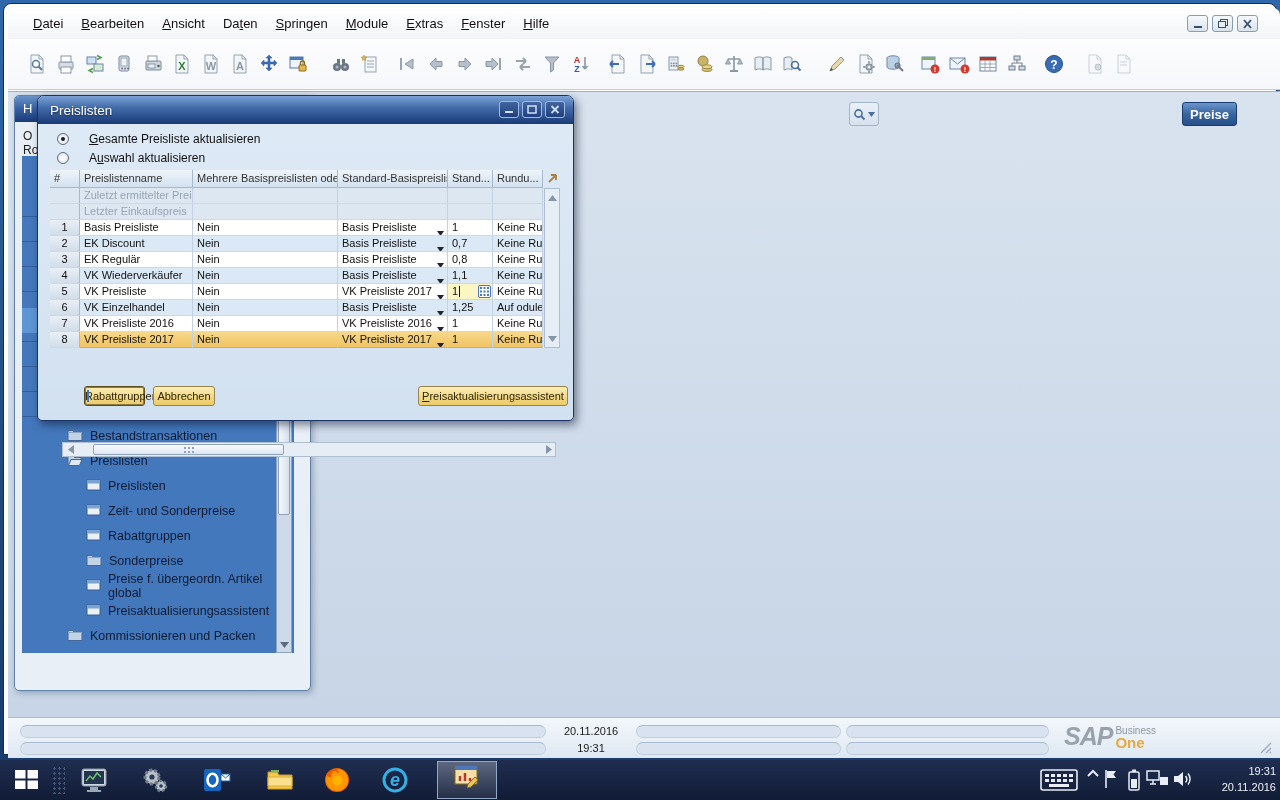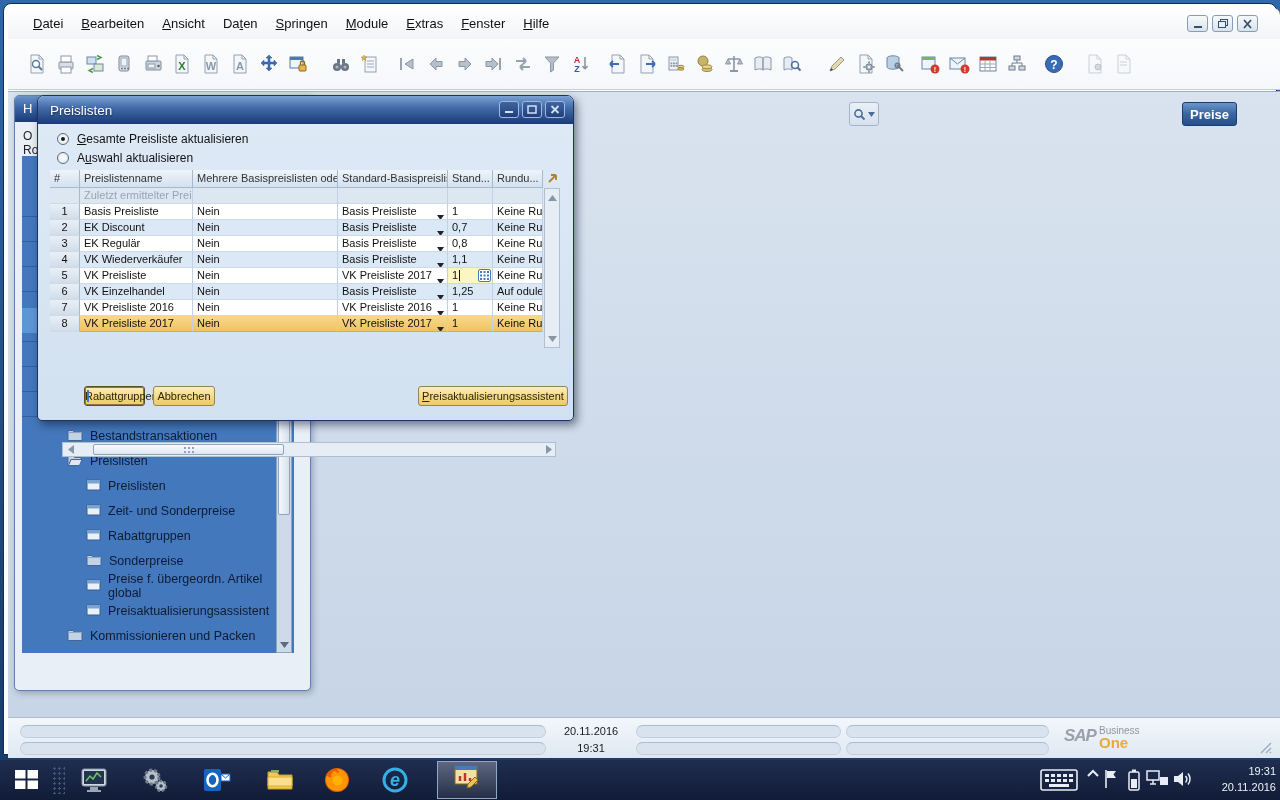--- a/index.html
+++ b/index.html
@@ -49,21 +49,21 @@
   
   #dialog { position:absolute; left:29px; top:3px; width:537px; height:326px;
             background:linear-gradient(#dfeaf6,#d2e1f0); border:1px solid #1b3364; border-radius:7px 7px 5px 5px;
             box-shadow:3px 4px 9px rgba(8,18,40,.5); }
   #dlg-title { height:28px; background:linear-gradient(180deg,#7ba1d5 0%,#446eab 40%,#193a76 100%);
                border-radius:6px 6px 0 0; color:#fff; font-size:13.5px; display:flex; align-items:center; padding-left:12px;
                text-shadow:0 1px 2px rgba(0,0,20,.6); }
   #dlg-btns { position:absolute; top:5px; right:8px; display:flex; gap:3px; }
   .dbtn { width:20px; height:17px; background:linear-gradient(#41659f,#1f3f7c); border:1px solid #9db9ea; border-radius:3px;
           display:flex; align-items:center; justify-content:center; }
-  .radio-row { position:absolute; left:19px; display:flex; align-items:center; gap:8px; font-size:12px; color:#111; }
+  .radio-row { position:absolute; left:19px; display:flex; align-items:center; gap:20px; font-size:12px; color:#111; }
   .radio { width:12px; height:12px; border-radius:50%; border:1px solid #5b6b7d; background:radial-gradient(#fff,#dde5ee); position:relative; }
   .radio.sel::after { content:""; position:absolute; left:3px; top:3px; width:4px; height:4px; border-radius:50%; background:#1a1a1a; }
   #tablewrap { position:absolute; left:12px; top:74px; width:510px; }
   .trow { display:flex; }
   .tc { border-right:1px solid #c3d2e2; border-bottom:1px solid #cdd9e7; font-size:11px; color:#111;
         padding:0 0 0 4px; height:16px; line-height:15px; white-space:nowrap; overflow:hidden; position:relative; }
   .th { height:18px; line-height:17px; background:linear-gradient(#eef4fa,#d3e1ef); border-right:1px solid #a7b9cc;
         border-bottom:1px solid #a7b9cc; font-size:11px; color:#333; }
   .numc { background:linear-gradient(#e9eff6,#d2dde9); border-right:1px solid #a7b9cc; text-align:center; padding:0; }
   .info .tc { background:#dce7f2; color:#98a4b4; }
@@ -86,21 +86,21 @@
   #btn-update::before { content:""; position:absolute; left:2px; top:3px; width:2px; height:12px; background:#3e78c8; }
   #btn-cancel { left:115px; top:290px; width:62px; }
   #btn-wizard { left:380px; top:290px; width:150px; }
   #expand-ico { position:absolute; left:494px; top:0; width:16px; height:17px; display:flex; align-items:center; justify-content:center; }
   
   #statusbar { position:absolute; left:4px; top:713px; width:1272px; height:41px;
                background:linear-gradient(#f3f7fb,#dfe8f2); border-top:1px solid #aebccd; }
   .sfield { position:absolute; height:13px; background:#d9e3f0; border:1px solid #c0cfe0; border-top-color:#a9bbd0; border-radius:7px; }
   .stext { position:absolute; width:86px; text-align:center; font-size:11px; color:#1a1a1a; }
   #sap-logo { position:absolute; left:1056px; top:6px; display:flex; align-items:flex-start; gap:3px; }
-  #sap-word { font-size:17px; font-weight:bold; font-style:italic; color:#99a2ac; letter-spacing:-1px; line-height:24px; }
+  #sap-word { font-size:25px; font-weight:bold; font-style:italic; color:#99a2ac; letter-spacing:-1px; line-height:24px; }
   #logo-biz { font-size:10px; color:#8d97a3; line-height:10px; margin-top:2px; }
   #logo-one { font-size:15px; font-weight:bold; color:#e9a93c; line-height:14px; }
   #grip { position:absolute; right:8px; bottom:4px; }
   
   #taskbar { position:absolute; left:0; top:760px; width:1280px; height:40px;
              background:linear-gradient(180deg,#1f2d50,#111c36); display:block; }
   .tb-app { position:absolute; top:4px; width:34px; height:32px; display:flex; align-items:center; justify-content:center; }
   #sap-task { position:absolute; left:437px; top:1px; width:60px; height:38px; border:1px solid #93a7c7;
               background:linear-gradient(rgba(255,255,255,.28),rgba(255,255,255,.08)); display:flex; align-items:center; justify-content:center; }
   #taskgrip { position:absolute; left:52px; top:6px; width:13px; height:28px;
@@ -569,20 +569,28 @@
                 <div class="tc th" style="width:30px">#</div>
                 <div class="tc th" style="width:113px">Preislistenname</div>
                 <div class="tc th" style="width:145px">Mehrere Basispreislisten oder...</div>
                 <div class="tc th" style="width:110px">Standard-Basispreisliste</div>
                 <div class="tc th" style="width:45px">Stand...</div>
                 <div class="tc th" style="width:50px">Rundu...</div>
               </div>
               <div class="trow info">
                 <div class="tc numc" style="width:30px"></div>
                 <div class="tc" style="width:113px">Zuletzt ermittelter Preis</div>
+                <div class="tc" style="width:145px"></div>
+                <div class="tc" style="width:110px"></div>
+                <div class="tc" style="width:45px"></div>
+                <div class="tc" style="width:50px"></div>
+              </div>
+              <div class="trow info">
+                <div class="tc numc" style="width:30px"></div>
+                <div class="tc" style="width:113px">Letzter Einkaufspreis</div>
                 <div class="tc" style="width:145px"></div>
                 <div class="tc" style="width:110px"></div>
                 <div class="tc" style="width:45px"></div>
                 <div class="tc" style="width:50px"></div>
               </div>
               <div class="trow plain">
                 <div class="tc numc" style="width:30px">1</div>
                 <div class="tc" style="width:113px">Basis Preisliste</div>
                 <div class="tc" style="width:145px">Nein</div>
                 <div class="tc" style="width:110px">Basis Preisliste<span class="dd"><svg width="7" height="5">

